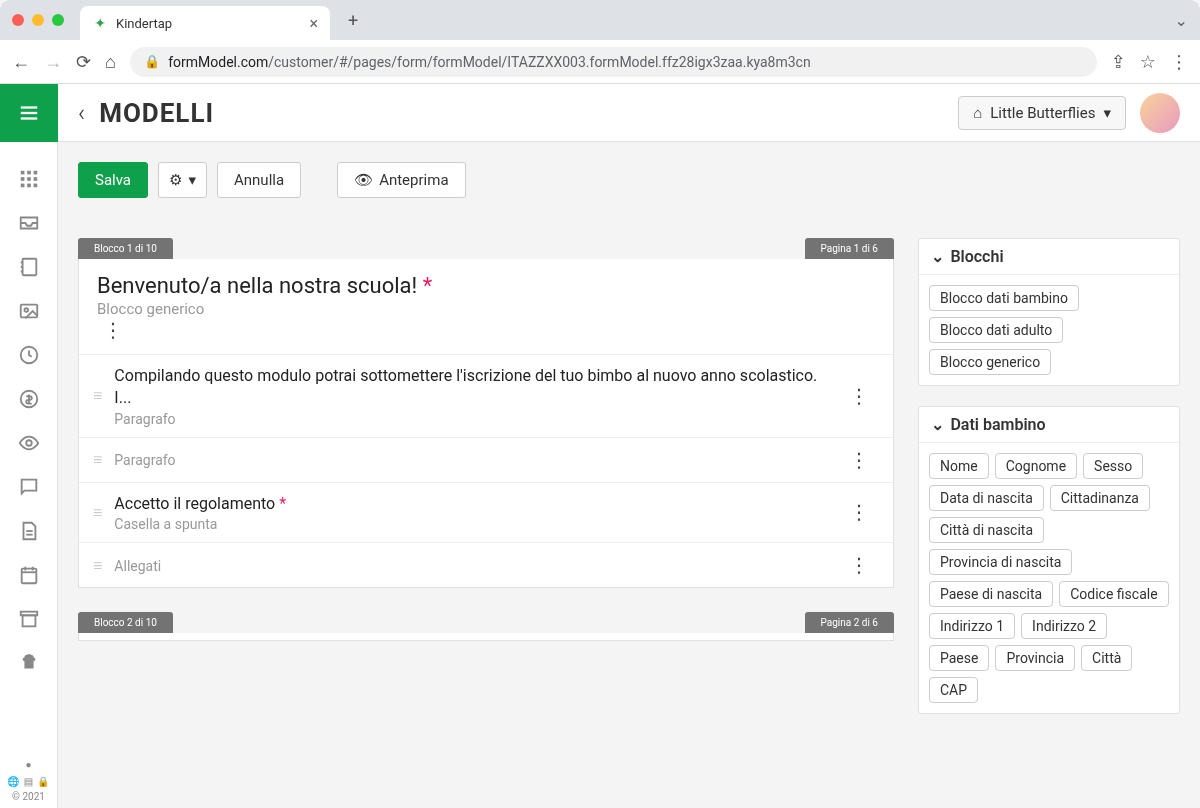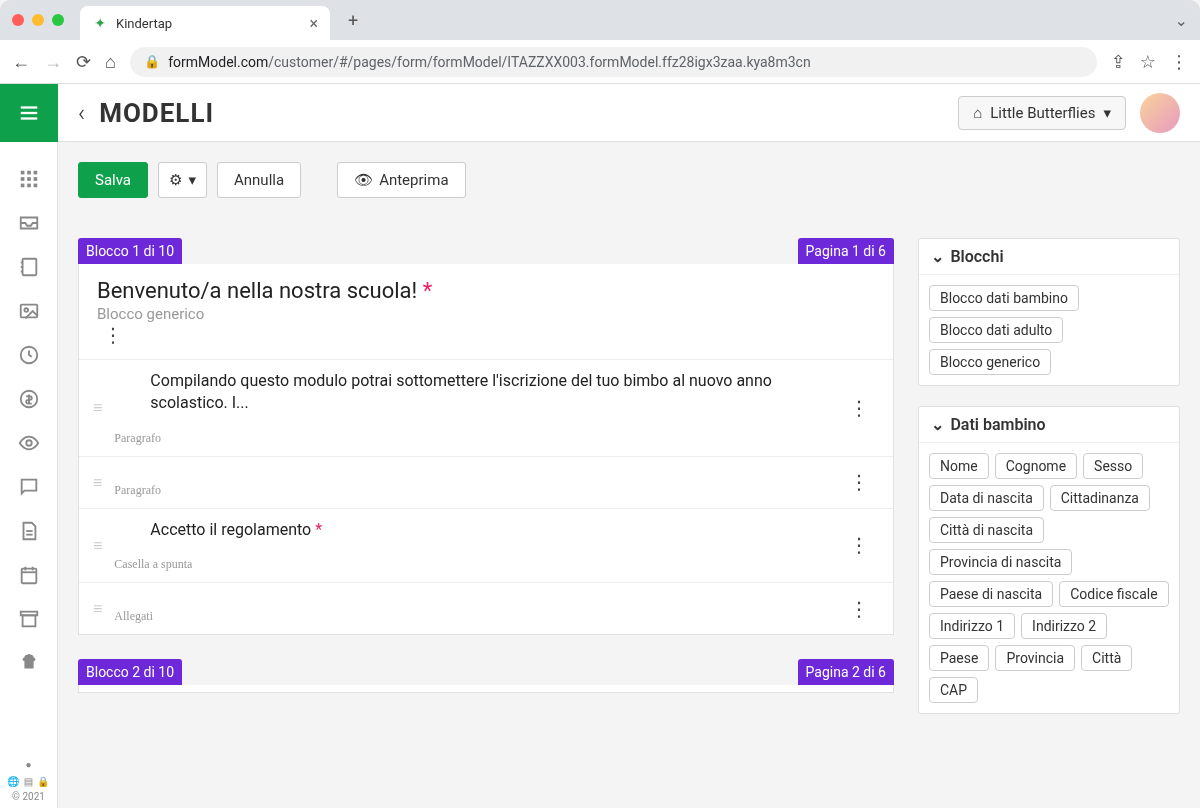--- a/index.html
+++ b/index.html
@@ -53,36 +53,36 @@
 
 .tabs-row { display: flex; justify-content: center; border-bottom: 1px solid #ddd; margin-top: -8px; }
 .tab-item { padding: 10px 20px; font-size: 15px; color: #555; cursor: pointer; }
 .tab-item.active { background: #fff; border: 1px solid #ddd; border-bottom-color: #fff; border-radius: 4px 4px 0 0; position: relative; top: 1px; }
 
 .content { display: flex; gap: 24px; padding: 20px; overflow-y: auto; flex:1; }
 .left-col { flex: 1; }
 .right-col { width: 262px; }
 
 .block-header-row { display: flex; justify-content: space-between; margin-bottom: 0; }
-.badge-blue { background: #6d28d9; color: #fff; padding: 5px 8px; font-size: 14px; border-radius: 3px 3px 0 0; }
+.badge-blue { background: #737373; color: #fff; padding: 5px 16px; font-size: 10px; border-radius: 3px 3px 0 0; }
 
 .block-card { background: #fff; border: 1px solid #e0e0e0; border-top: none; }
 .block-title-row { padding: 14px 18px 12px; display: flex; align-items: flex-start; border-bottom: 1px solid #eee; flex-direction: column; }
 .block-title-text { flex: 1; }
 .block-title { font-size: 22px; color: #222; }
 .req-star { color: #e91e63; }
 .block-subtitle { font-size: 15px; color: #999; margin-top: 2px; }
 .more-dots { font-size: 20px; color: #444; cursor: pointer; padding: 0 6px; }
 
 .field-row { display: flex; align-items: center; padding: 10px 18px 10px 14px; border-bottom: 1px solid #eee; gap: 14px; }
 .field-row:last-child { border-bottom: none; }
 .drag-handle { color: #ccc; font-size: 16px; letter-spacing: -2px; cursor: grab; }
 .field-body { flex: 1; }
-.field-label { font-size: 16px; color: #222; line-height: 1.4; margin-left: 36px; }
-.field-type { font-size: 12px; color: #999; margin-top: 16px; font-family: Liberation Serif, serif; }
+.field-label { font-size: 16px; color: #222; line-height: 1.4; }
+.field-type { font-size: 14px; color: #999; margin-top: 1px; }
 
 .panel { background: #fff; border: 1px solid #e0e0e0; border-radius: 3px; margin-bottom: 20px; }
 .panel-header { padding: 8px 12px; font-size: 16px; font-weight: 600; color: #333; border-bottom: 1px solid #eee; display: flex; align-items: center; gap: 6px; }
 .panel-body { padding: 10px 10px; display: flex; flex-wrap: wrap; gap: 6px; align-items: center; }
 .chip { border: 1px solid #ccc; border-radius: 4px; padding: 4px 10px; font-size: 14px; color: #333; cursor: pointer; background:#fff; }
 
 .block-spacer { height: 24px; }
 </style>
 </head>
 <body>

